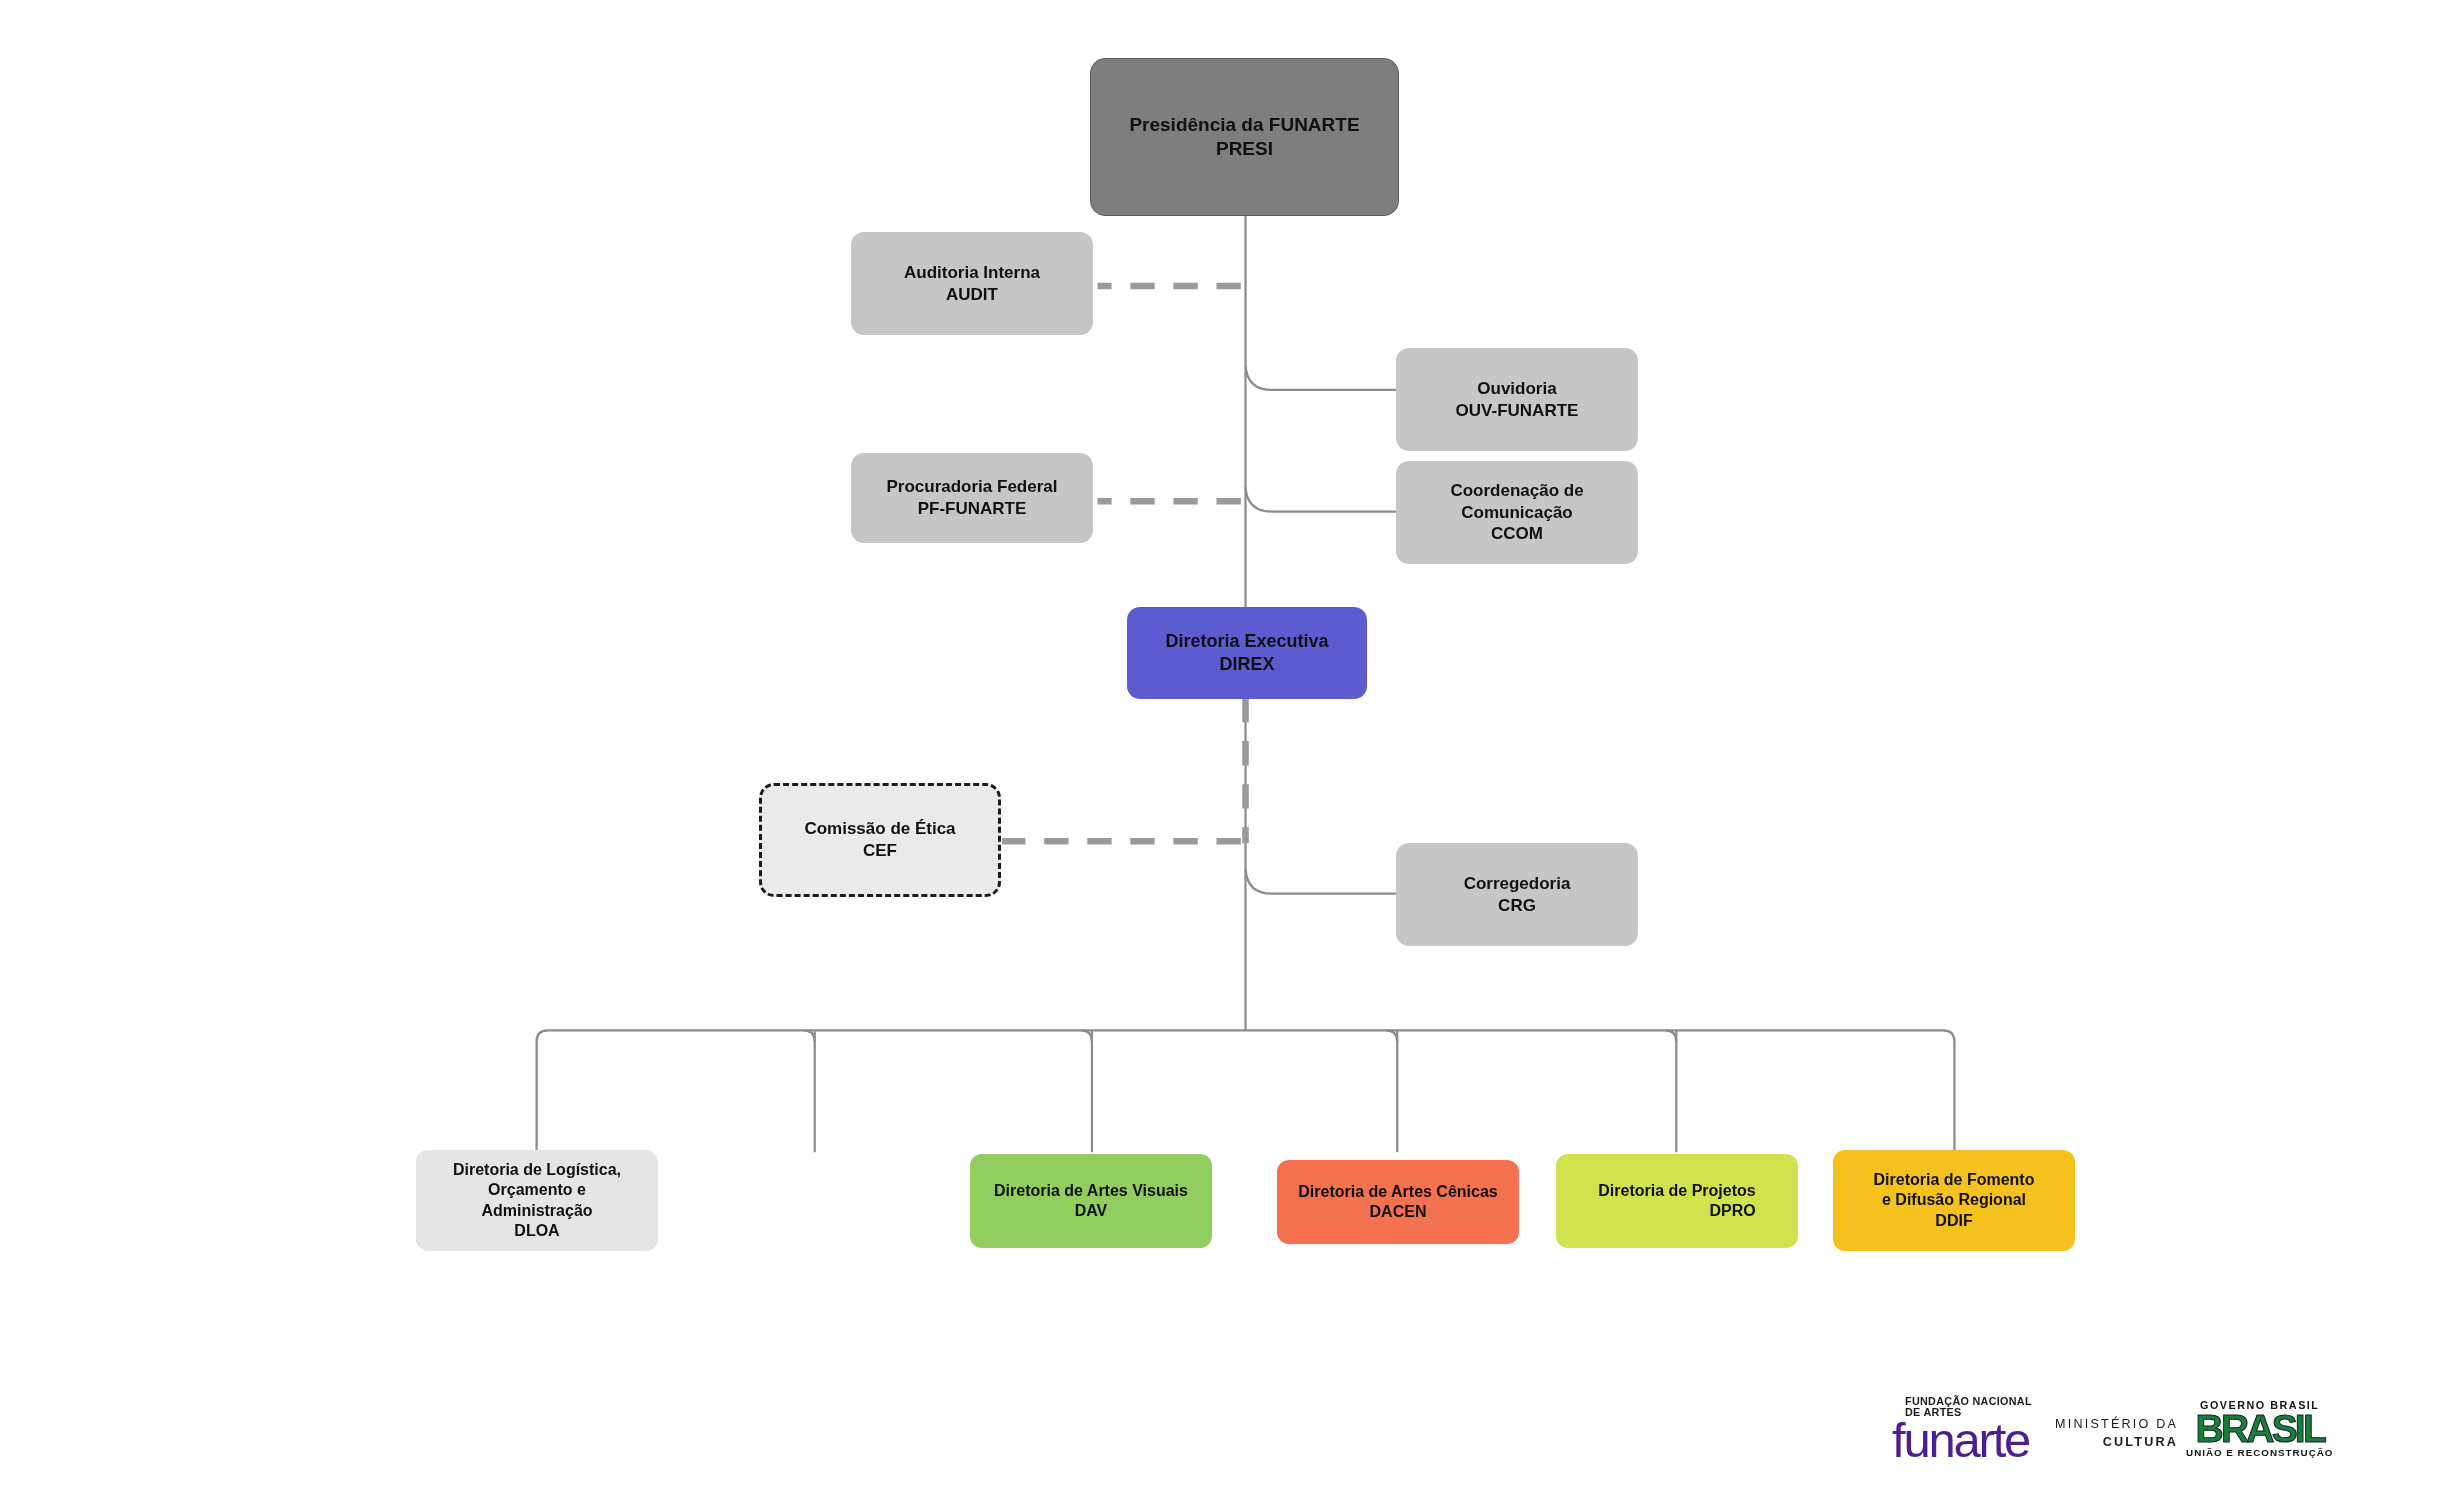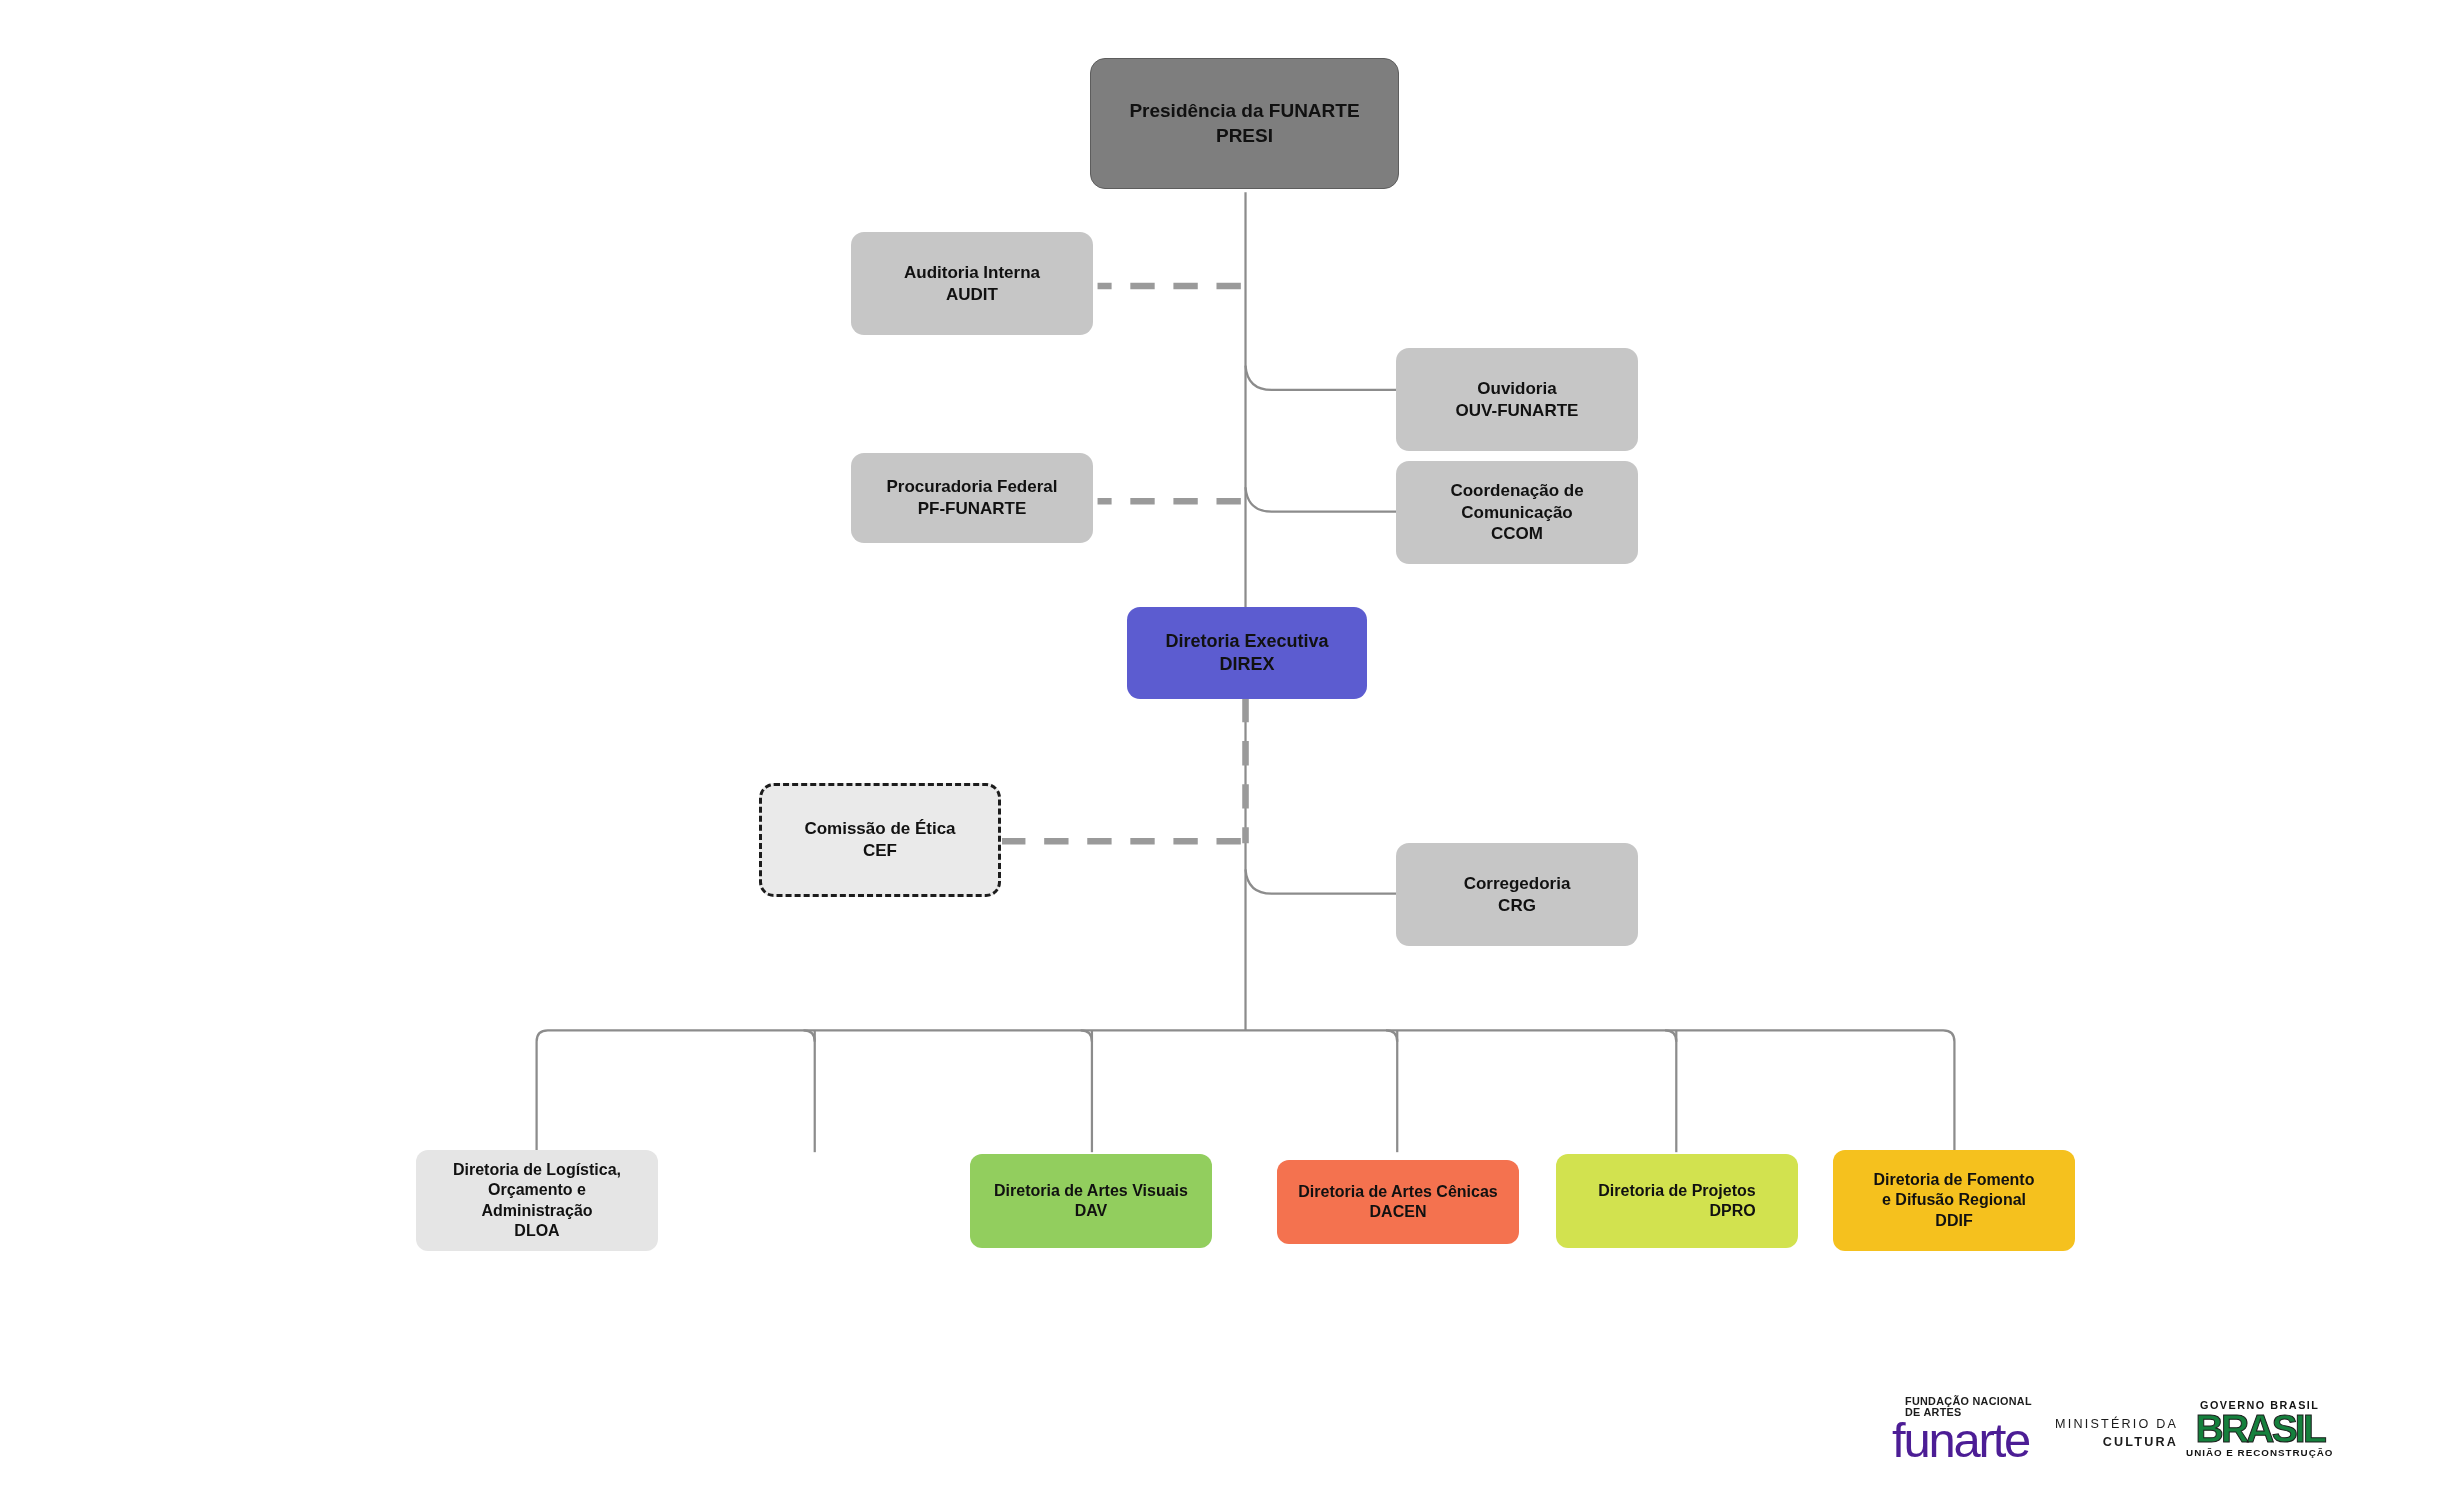--- a/index.html
+++ b/index.html
@@ -172,21 +172,21 @@
     <path d="M 1166 1100 L 1166 1230" stroke="#8c8c8c" stroke-width="2.4" fill="none"></path>
     <path d="M 1492 1100 L 1492 1230" stroke="#8c8c8c" stroke-width="2.4" fill="none"></path>
     <path d="M 1790 1100 L 1790 1230" stroke="#8c8c8c" stroke-width="2.4" fill="none"></path>
 
     <path d="M 858 1100 Q 870 1100 870 1112" stroke="#8c8c8c" stroke-width="2.4" fill="none"></path>
     <path d="M 1154 1100 Q 1166 1100 1166 1112" stroke="#8c8c8c" stroke-width="2.4" fill="none"></path>
     <path d="M 1480 1100 Q 1492 1100 1492 1112" stroke="#8c8c8c" stroke-width="2.4" fill="none"></path>
     <path d="M 1778 1100 Q 1790 1100 1790 1112" stroke="#8c8c8c" stroke-width="2.4" fill="none"></path>
   </svg>
 
-  <div class="node node-presi" style="left:1090px; top:58px; width:309px; height:131px;">Presidência da FUNARTE
+  <div class="node node-presi" style="left:1090px; top:58px; width:309px; height:158px;">Presidência da FUNARTE
 PRESI</div>
 
   <div class="node node-staff" style="left:851px; top:232px; width:242px; height:103px;">Auditoria Interna
 AUDIT</div>
 
   <div class="node node-staff" style="left:1396px; top:348px; width:242px; height:103px;">Ouvidoria
 OUV-FUNARTE</div>
 
   <div class="node node-staff" style="left:851px; top:453px; width:242px; height:90px;">Procuradoria Federal
 PF-FUNARTE</div>

